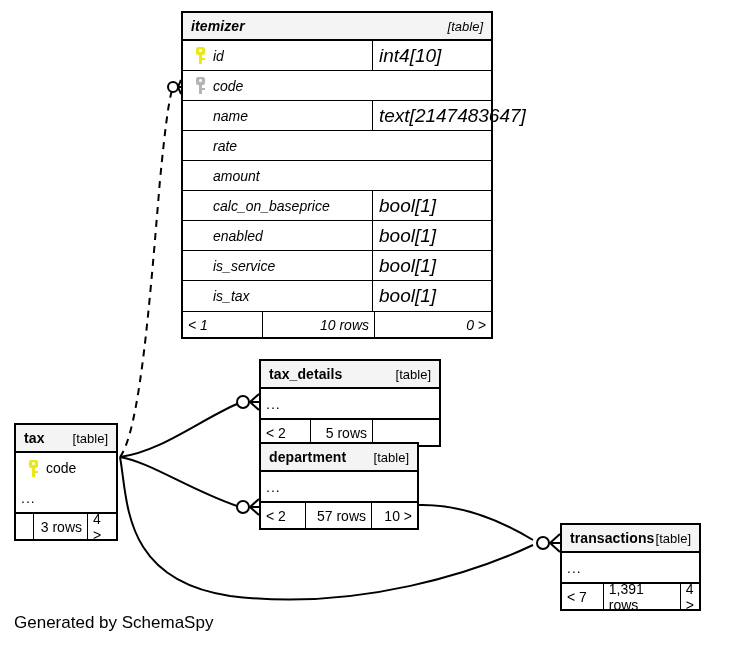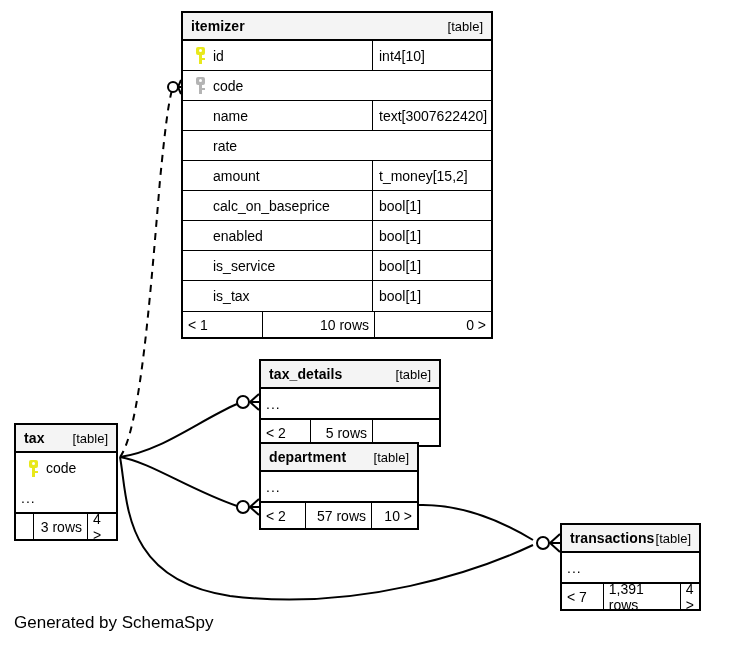--- a/index.html
+++ b/index.html
@@ -75,21 +75,21 @@
     align-items: center;
     padding-left: 6px;
     font-size: 14px;
     box-sizing: border-box;
     flex: 0 0 auto;
   }
   .col-type {
     display: flex;
     align-items: center;
     padding-left: 6px;
-    font-size: 14px;
+    font-size: 19px;
     border-left: 1px solid #000000;
     box-sizing: border-box;
     flex: 1 1 auto;
   }
   .keyslot {
     width: 22px;
     flex: 0 0 22px;
     display: flex;
     align-items: center;
     justify-content: center;
@@ -124,21 +124,21 @@
     align-items: center;
     box-sizing: border-box;
     padding: 0 5px;
     border-right: 1px solid #000000;
   }
   .foot-cell:last-child { border-right: none; }
   .foot-left   { justify-content: flex-start; }
   .foot-right  { justify-content: flex-end; }
 
   
-  #node-itemizer     { left: 181px; top: 11px;  width: 312px; }
+  #node-itemizer     { left: 181px; top: 11px;  width: 312px; font-style: italic; }
   #node-itemizer .col-name { width: 189px; }
 
   #node-tax_details  { left: 259px; top: 359px; width: 182px; }
   #node-department   { left: 259px; top: 442px; width: 160px; }
   #node-transactions { left: 560px; top: 523px; width: 141px; }
   #node-tax          { left: 14px;  top: 423px; width: 104px; }
   #node-tax .col-name { width: 100px; }
 
   
   #node-itemizer .fc1 { width: 80px; }
@@ -276,36 +276,35 @@
           </span>
           <span class="colname-text">code</span>
         </div>
       </div>
 
       <div class="tbl-row">
         <div class="col-name">
           <span class="keyslot"></span>
           <span class="colname-text">name</span>
         </div>
-        <div class="col-type">text[3007622420]</div>
+        <div class="col-type">text[2147483647]</div>
       </div>
 
       <div class="tbl-row">
         <div class="col-name">
           <span class="keyslot"></span>
           <span class="colname-text">rate</span>
         </div>
       </div>
 
       <div class="tbl-row">
         <div class="col-name">
           <span class="keyslot"></span>
           <span class="colname-text">amount</span>
         </div>
-        <div class="col-type">t_money[15,2]</div>
       </div>
 
       <div class="tbl-row">
         <div class="col-name">
           <span class="keyslot"></span>
           <span class="colname-text">calc_on_baseprice</span>
         </div>
         <div class="col-type">bool[1]</div>
       </div>
 

